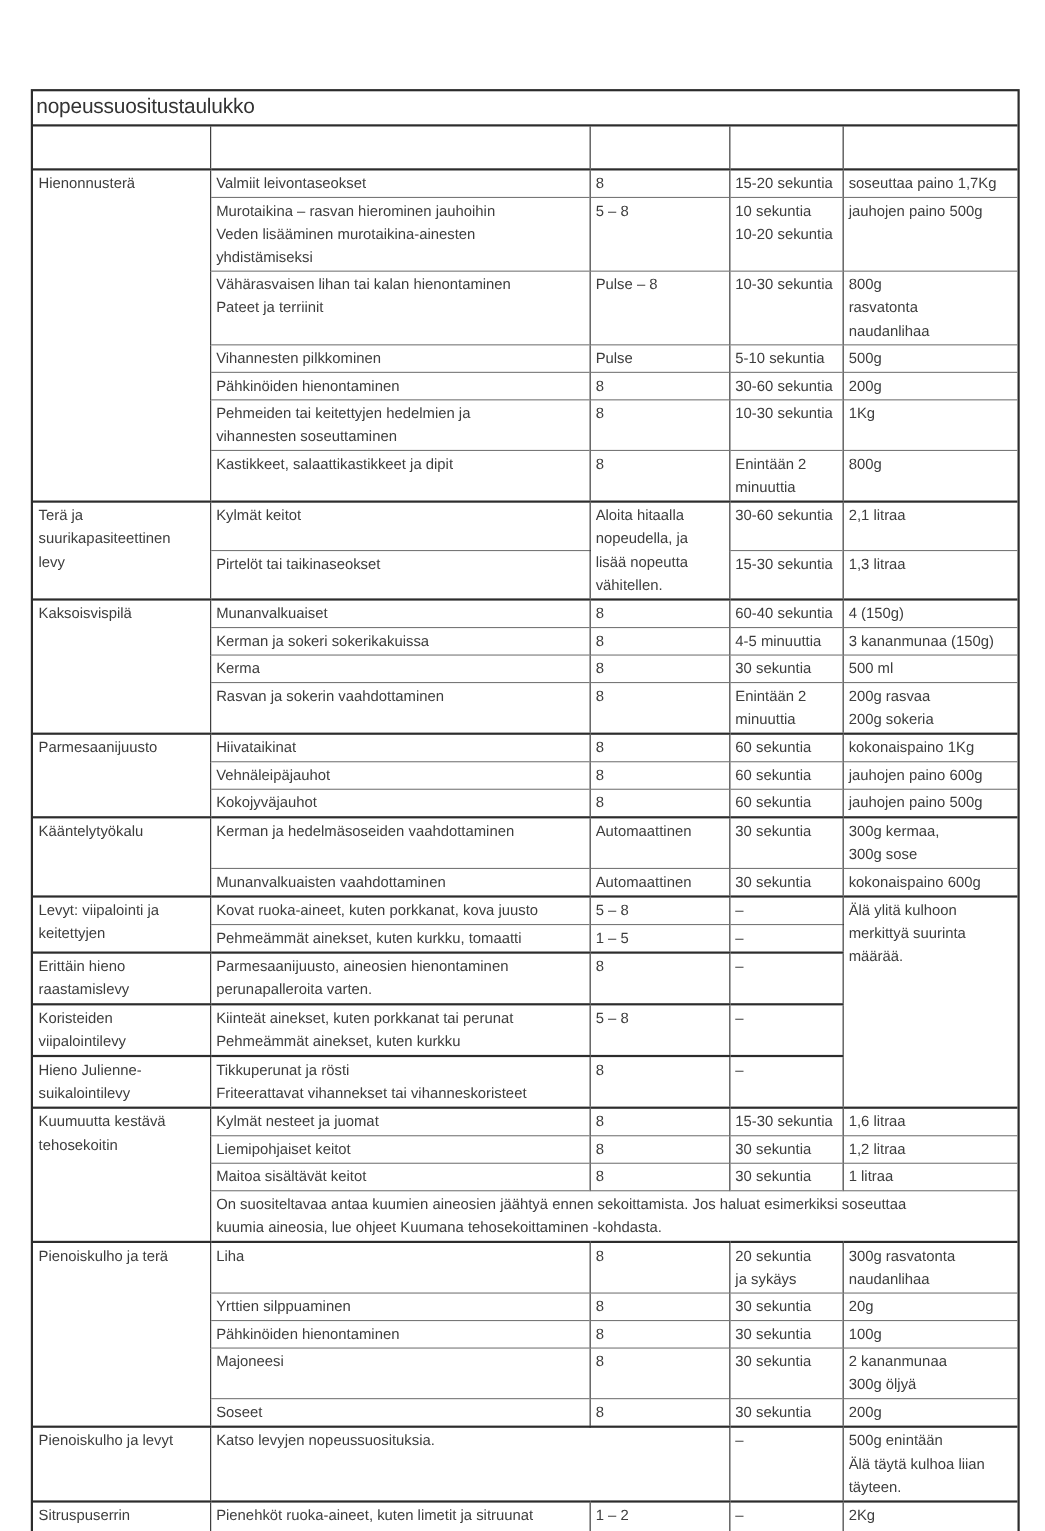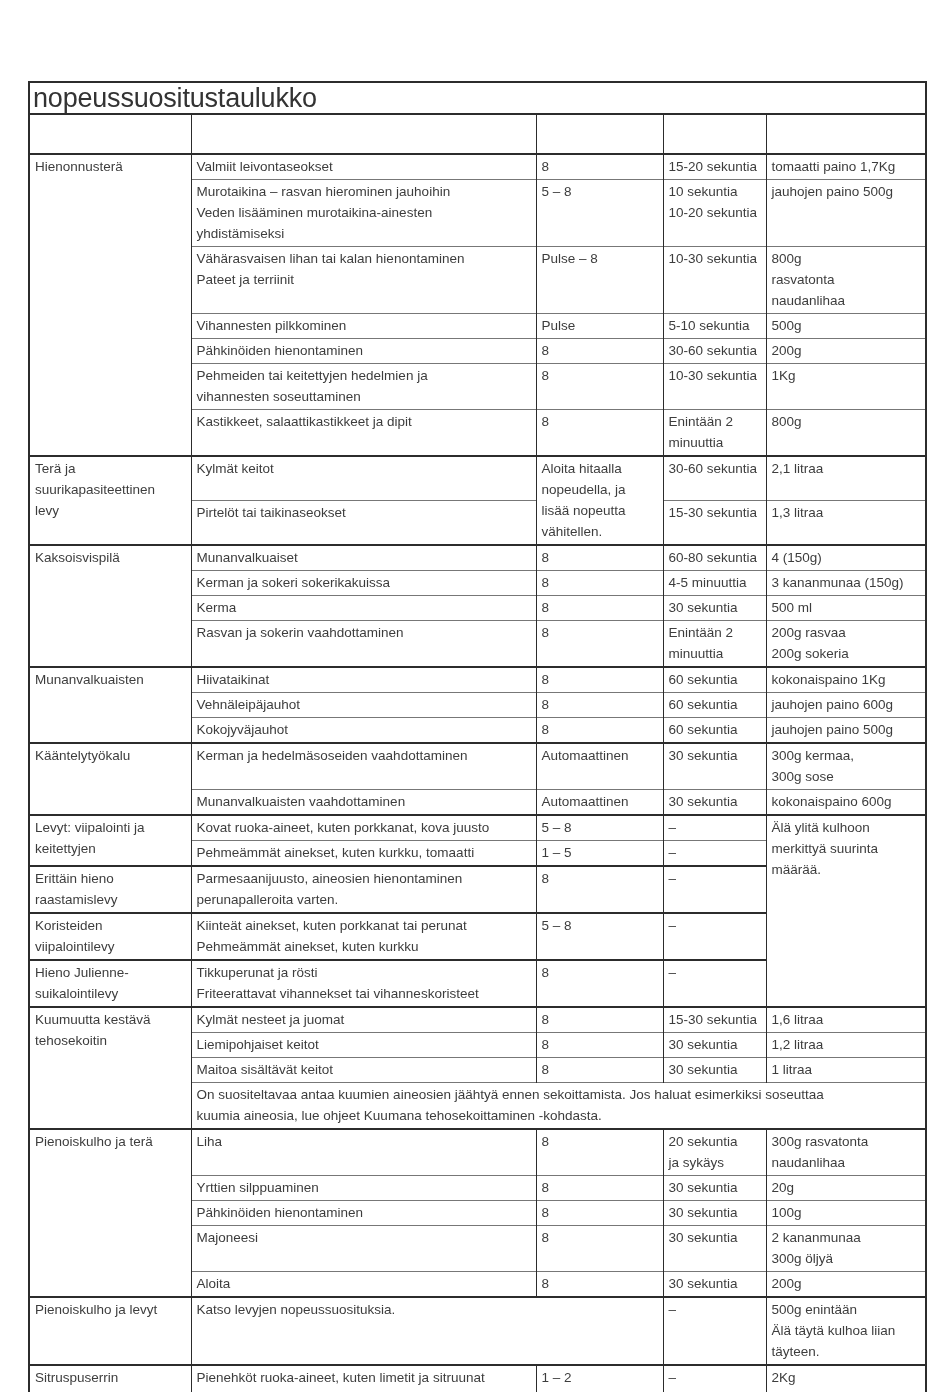--- a/index.html
+++ b/index.html
@@ -10,21 +10,21 @@
     -webkit-font-smoothing:antialiased;
   }
   .doc-frame{
     box-sizing:border-box;
     width:899px;
     margin:81px 0 0 28px;
     border:2px solid #2c2c2c;
     background:#fff;
   }
   .doc-title{
-    font-size:27px;
+    font-size:19px;
     line-height:28px;
     padding:1px 3px 1px 3px;
     color:#333;
     border-bottom:2px solid #2c2c2c;
     letter-spacing:-0.2px;
   }
   table.speed{
     border-collapse:collapse;
     width:100%;
     table-layout:fixed;
@@ -72,21 +72,21 @@
       <th class="c-speed"></th>
       <th class="c-time"></th>
       <th class="c-amt"></th>
     </tr>
 
     <tr class="sec">
       <td class="c-tool" rowspan="7">Hienonnusterä</td>
       <td class="c-use">Valmiit leivontaseokset</td>
       <td class="c-speed">8</td>
       <td class="c-time">15-20 sekuntia</td>
-      <td class="c-amt">tomaatti paino 1,7Kg</td>
+      <td class="c-amt">soseuttaa paino 1,7Kg</td>
     </tr>
     <tr class="inner">
       <td class="c-use">Murotaikina – rasvan hierominen jauhoihin
 Veden lisääminen murotaikina-ainesten
 yhdistämiseksi</td>
       <td class="c-speed">5 – 8</td>
       <td class="c-time">10 sekuntia
 10-20 sekuntia</td>
       <td class="c-amt">jauhojen paino 500g</td>
     </tr>
@@ -141,21 +141,21 @@
     <tr class="inner">
       <td class="c-use">Pirtelöt tai taikinaseokset</td>
       <td class="c-time">15-30 sekuntia</td>
       <td class="c-amt">1,3 litraa</td>
     </tr>
 
     <tr class="sec">
       <td class="c-tool" rowspan="4">Kaksoisvispilä</td>
       <td class="c-use">Munanvalkuaiset</td>
       <td class="c-speed">8</td>
-      <td class="c-time">60-80 sekuntia</td>
+      <td class="c-time">60-40 sekuntia</td>
       <td class="c-amt">4 (150g)</td>
     </tr>
     <tr class="inner">
       <td class="c-use">Kerman ja sokeri sokerikakuissa</td>
       <td class="c-speed">8</td>
       <td class="c-time">4-5 minuuttia</td>
       <td class="c-amt">3 kananmunaa (150g)</td>
     </tr>
     <tr class="inner">
       <td class="c-use">Kerma</td>
@@ -166,21 +166,21 @@
     <tr class="inner">
       <td class="c-use">Rasvan ja sokerin vaahdottaminen</td>
       <td class="c-speed">8</td>
       <td class="c-time">Enintään 2
 minuuttia</td>
       <td class="c-amt">200g rasvaa
 200g sokeria</td>
     </tr>
 
     <tr class="sec">
-      <td class="c-tool" rowspan="3">Munanvalkuaisten</td>
+      <td class="c-tool" rowspan="3">Parmesaanijuusto</td>
       <td class="c-use">Hiivataikinat</td>
       <td class="c-speed">8</td>
       <td class="c-time">60 sekuntia</td>
       <td class="c-amt">kokonaispaino 1Kg</td>
     </tr>
     <tr class="inner">
       <td class="c-use">Vehnäleipäjauhot</td>
       <td class="c-speed">8</td>
       <td class="c-time">60 sekuntia</td>
       <td class="c-amt">jauhojen paino 600g</td>
@@ -297,21 +297,21 @@
       <td class="c-amt">100g</td>
     </tr>
     <tr class="inner">
       <td class="c-use">Majoneesi</td>
       <td class="c-speed">8</td>
       <td class="c-time">30 sekuntia</td>
       <td class="c-amt">2 kananmunaa
 300g öljyä</td>
     </tr>
     <tr class="inner">
-      <td class="c-use">Aloita</td>
+      <td class="c-use">Soseet</td>
       <td class="c-speed">8</td>
       <td class="c-time">30 sekuntia</td>
       <td class="c-amt">200g</td>
     </tr>
 
     <tr class="sec">
       <td class="c-tool">Pienoiskulho ja levyt</td>
       <td class="c-use" colspan="2">Katso levyjen nopeussuosituksia.</td>
       <td class="c-time">–</td>
       <td class="c-amt">500g enintään

